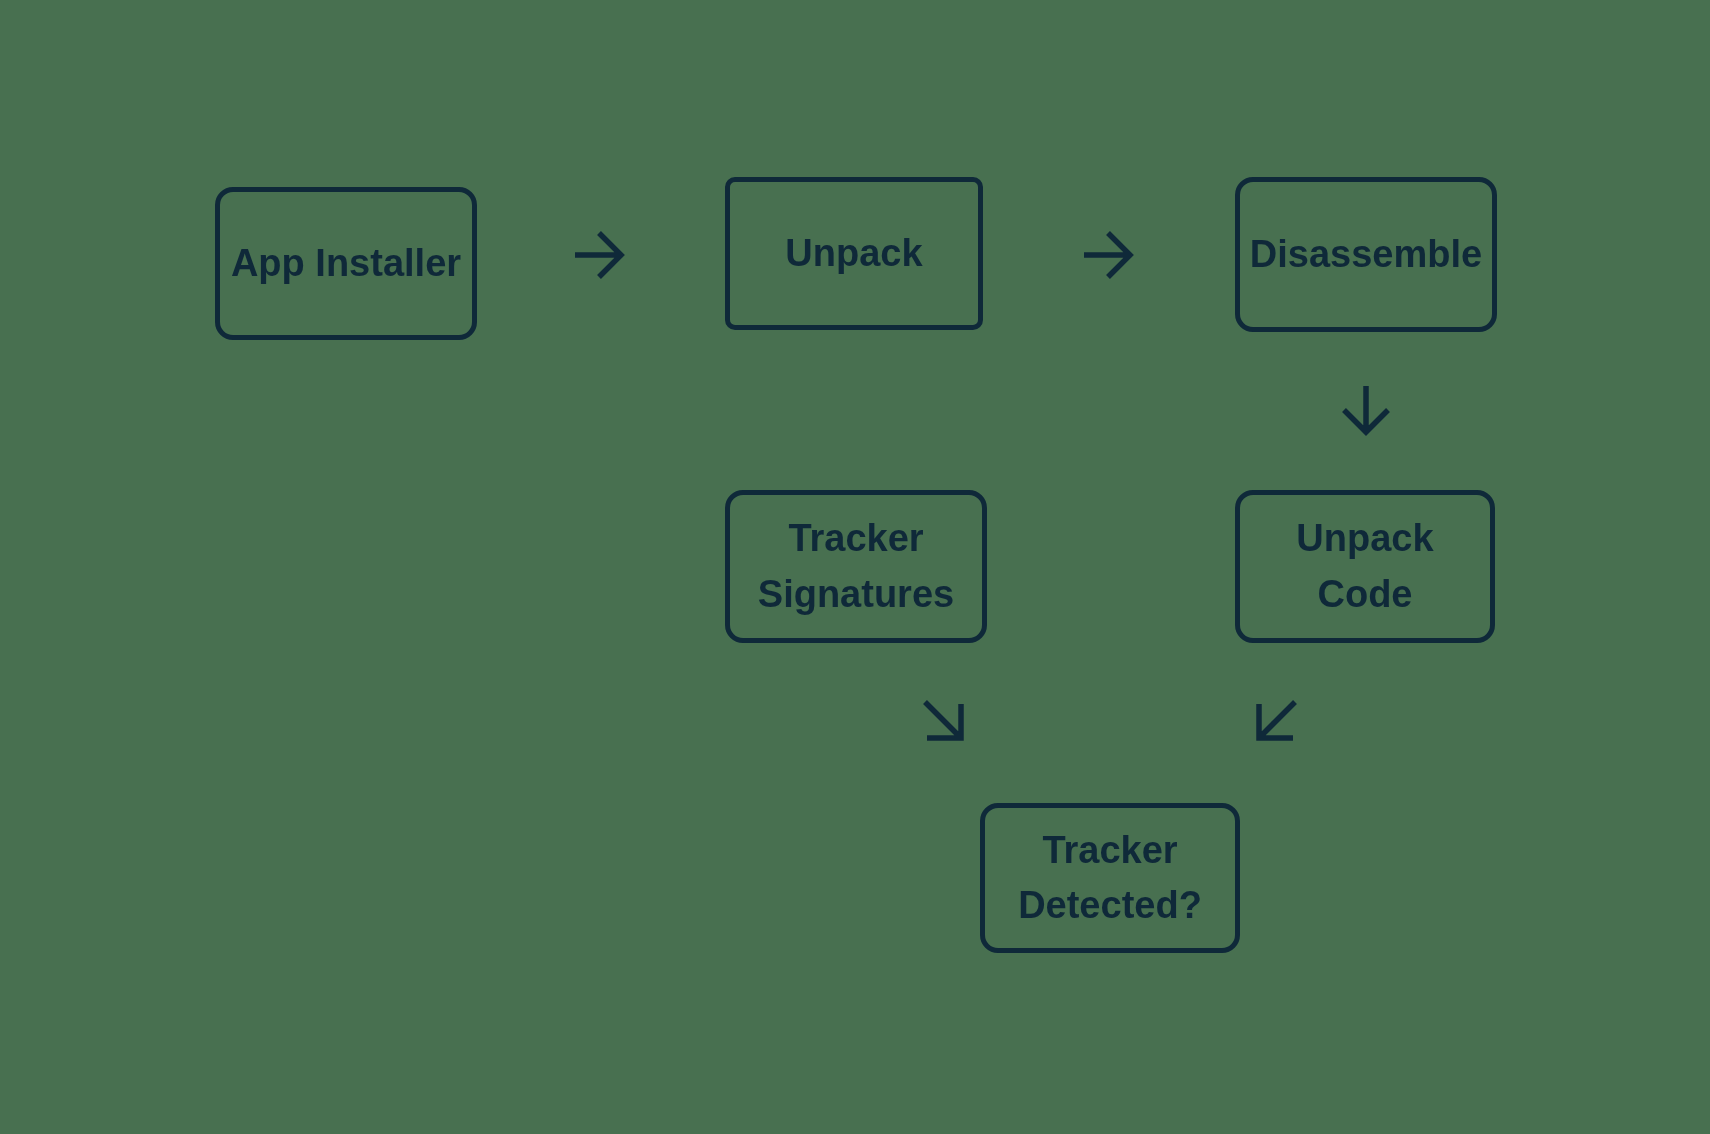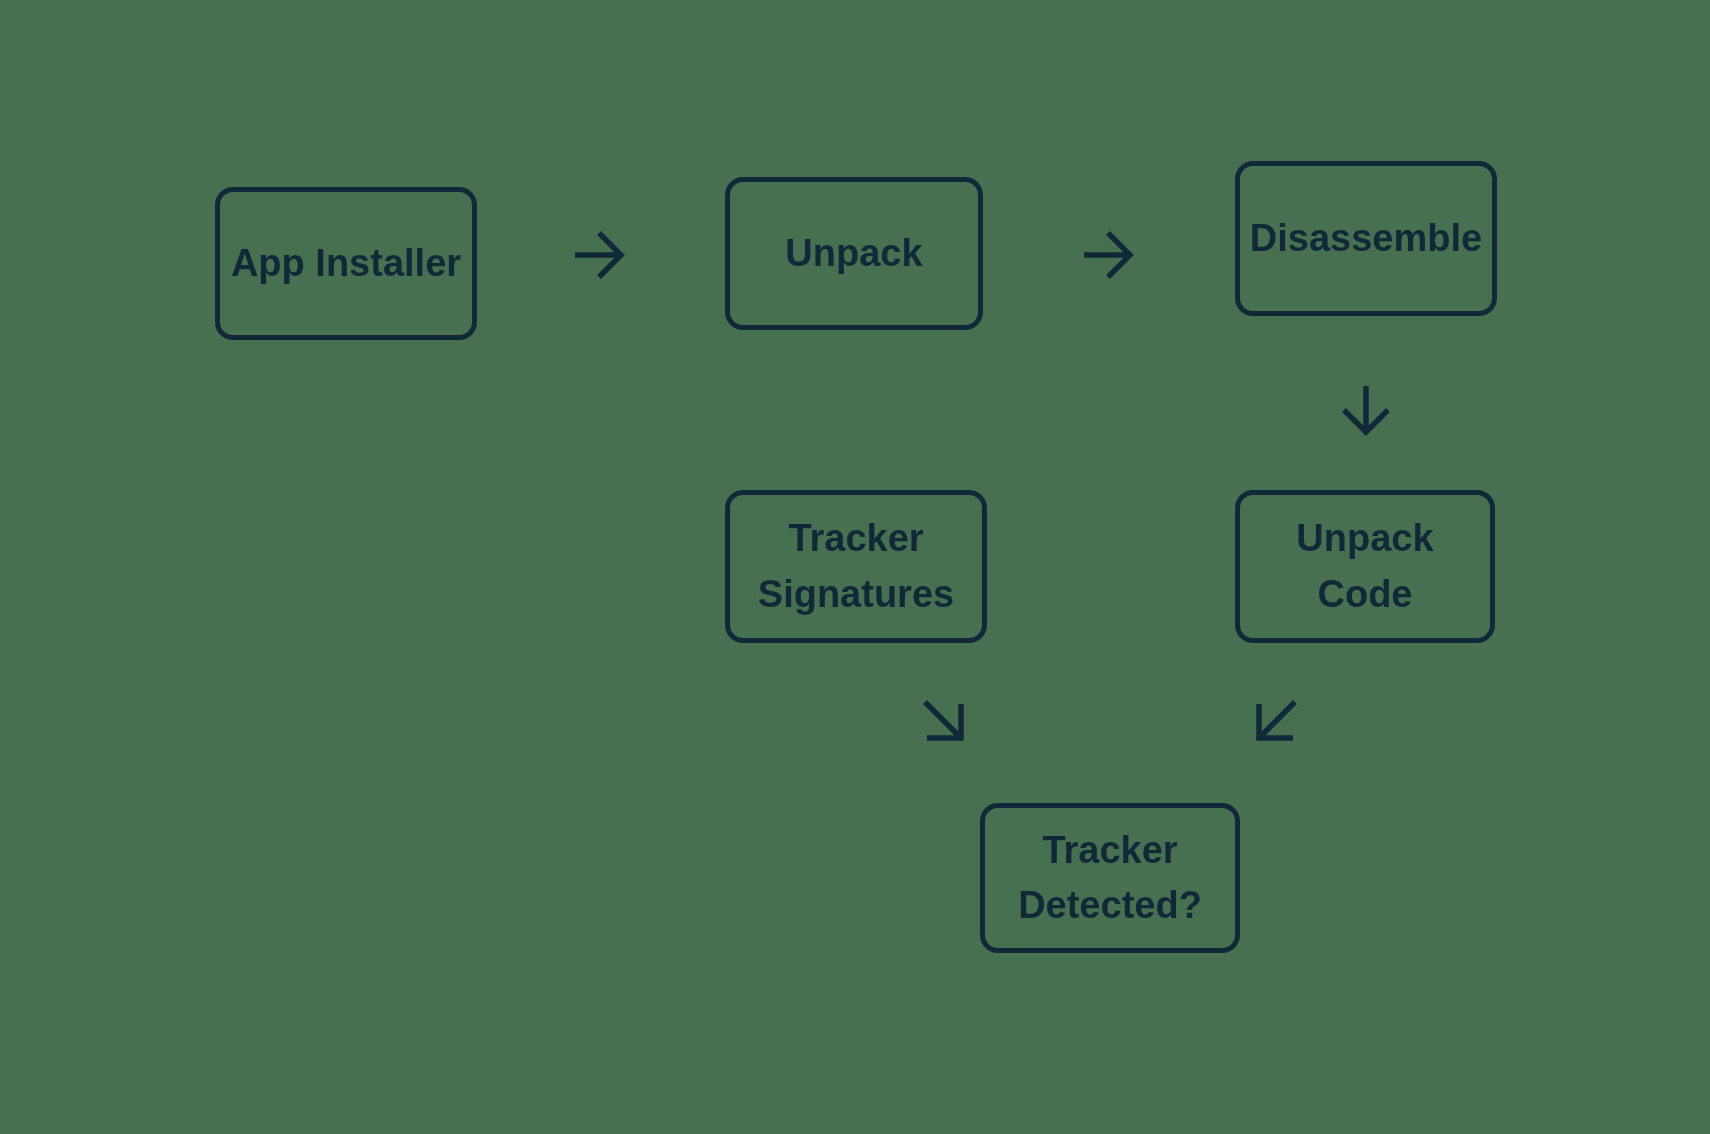--- a/index.html
+++ b/index.html
@@ -36,24 +36,24 @@
     height: 60px;
   }
 </style>
 </head>
 <body>
 
 <div class="canvas" style="background: rgb(72, 112, 80);">
     <div class="node" style="left: 215px; top: 187px; width: 262px; height: 153px; border-color: rgb(15, 41, 57);">
       <span class="node-label" style="color: rgb(15, 41, 57);">App Installer</span>
     </div>
-    <div class="node" style="left: 725px; top: 177px; width: 258px; height: 153px; border-color: rgb(15, 41, 57);">
+    <div class="node" style="left: 725px; top: 177px; width: 258px; height: 153px; border-color: rgb(15, 41, 57); border-radius: 10px;">
       <span class="node-label" style="color: rgb(15, 41, 57);">Unpack</span>
     </div>
-    <div class="node" style="left: 1235px; top: 161px; width: 262px; height: 155px; border-color: rgb(15, 41, 57);">
+    <div class="node" style="left: 1235px; top: 177px; width: 262px; height: 155px; border-color: rgb(15, 41, 57);">
       <span class="node-label" style="color: rgb(15, 41, 57);">Disassemble</span>
     </div>
     <div class="node" style="left: 725px; top: 490px; width: 262px; height: 153px; border-color: rgb(15, 41, 57);">
       <span class="node-label" style="color: rgb(15, 41, 57);">Tracker Signatures</span>
     </div>
     <div class="node" style="left: 1235px; top: 490px; width: 260px; height: 153px; border-color: rgb(15, 41, 57);">
       <span class="node-label" style="color: rgb(15, 41, 57);">Unpack Code</span>
     </div>
     <div class="node" style="left: 980px; top: 803px; width: 260px; height: 150px; border-color: rgb(15, 41, 57);">
       <span class="node-label" style="color: rgb(15, 41, 57);">Tracker Detected?</span>

